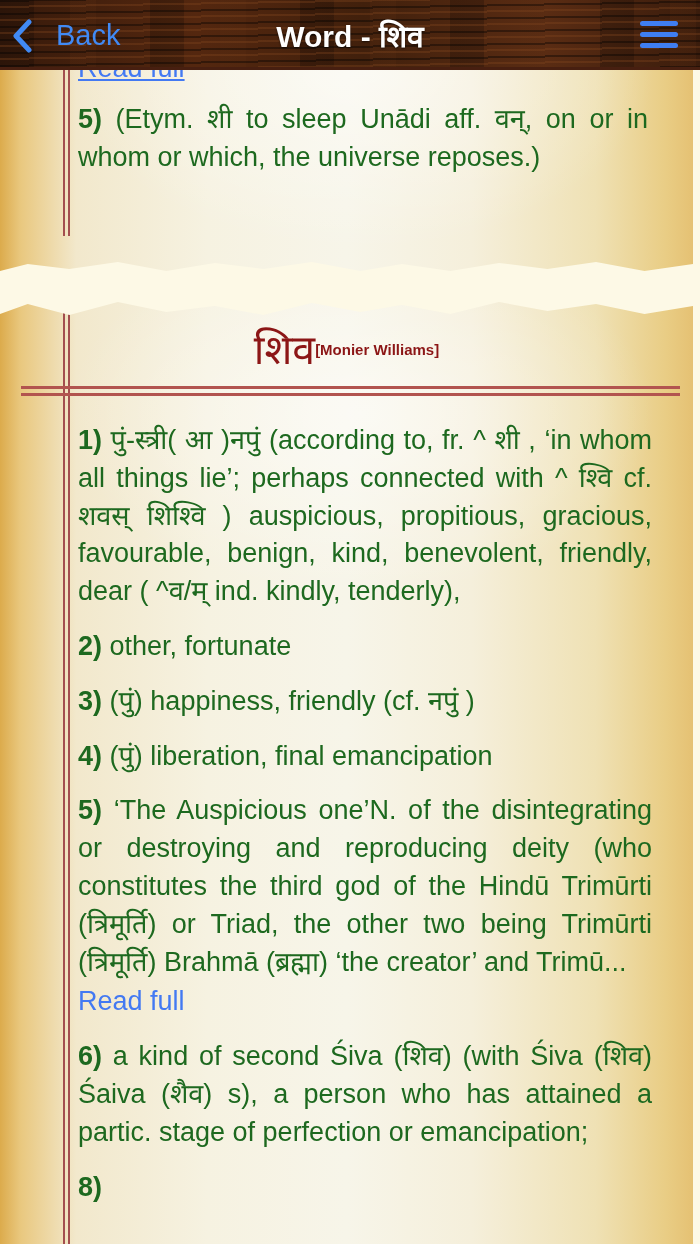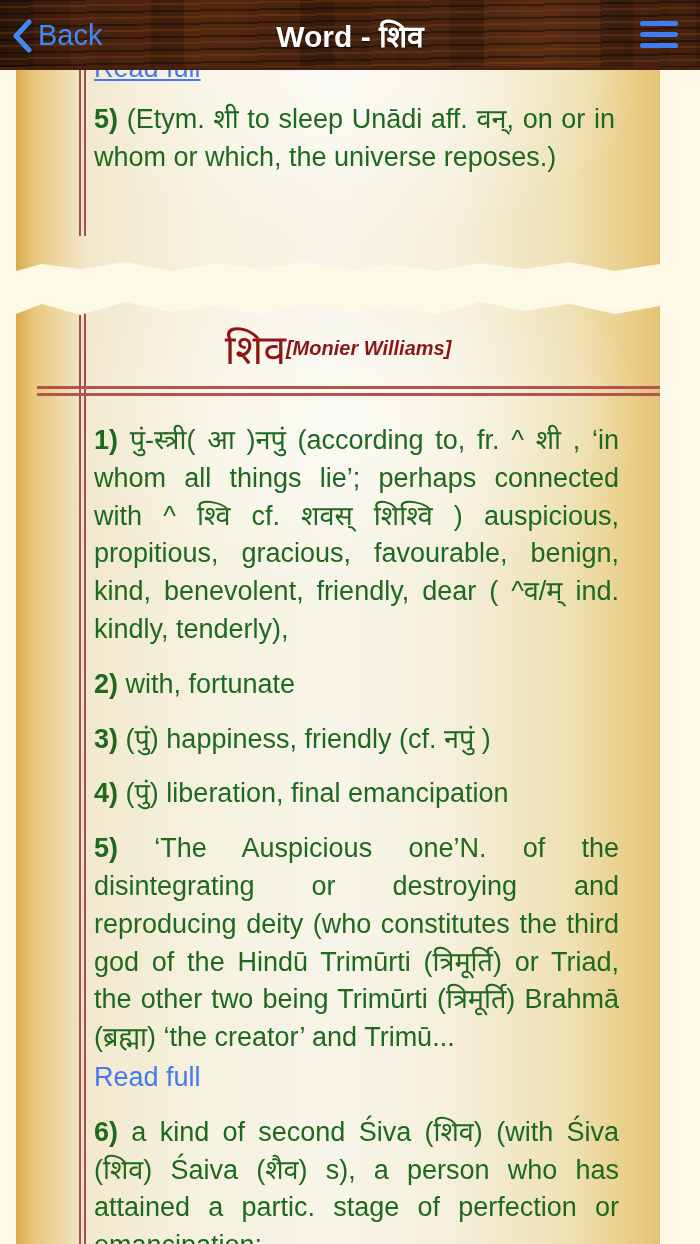--- a/index.html
+++ b/index.html
@@ -12,33 +12,33 @@
   .navbar {
     position:absolute; top:0; left:0; width:700px; height:70px; z-index:50;
     background-color:#4b2310;
     background-image:
       repeating-linear-gradient(179deg, rgba(0,0,0,0.38) 0 2px, transparent 2px 6px, rgba(130,70,30,0.35) 6px 8px, transparent 8px 13px),
       repeating-linear-gradient(90deg, rgba(0,0,0,0.20) 0 34px, transparent 34px 70px, rgba(90,45,18,0.25) 70px 96px, transparent 96px 150px),
       linear-gradient(90deg, #371a0b, #54270f 28%, #41200c 52%, #5a2c13 78%, #3a1c0c);
     border-bottom:3px solid #471f10;
     display:flex; align-items:center; justify-content:space-between;
   }
-  .back-btn { display:flex; align-items:center; gap:6px; padding:10px 10px 6px 12px; cursor:pointer; }
+  .back-btn { display:flex; align-items:center; gap:24px; padding:10px 10px 6px 12px; cursor:pointer; }
   .back-label { color:#418af5; font-size:29px; }
   .nav-title {
     position:absolute; left:50%; top:50%; transform:translate(-50%,-46%);
     color:#ffffff; font-size:30px; font-weight:bold; white-space:nowrap;
     text-shadow:0 1px 2px rgba(0,0,0,0.6);
   }
   .menu-btn { display:flex; flex-direction:column; gap:6px; padding:10px 22px 8px 10px; cursor:pointer; }
   .menu-btn .bar { width:38px; height:5px; border-radius:3px; background:#3f7ef2; }
 
   
   .card {
-    position:absolute; left:16px; width:644px;
+    position:absolute; left:0; width:693px;
     background-image:
       radial-gradient(ellipse 420px 260px at 52% 12%, rgba(255,255,255,0.55), rgba(255,255,255,0) 70%),
       linear-gradient(to right, #dcab4c 0, #e9c87f 3%, #f2e8cc 11%, #f6f2e1 30%, #f7f5e9 50%, #f5efdb 68%, #efe1b4 86%, #e9cd85 96%, #e6c univ173 100%);
     background-image:
       radial-gradient(ellipse 420px 260px at 52% 12%, rgba(255,255,255,0.55), rgba(255,255,255,0) 70%),
       linear-gradient(to right, #dcab4c 0, #e9c87f 3%, #f2e8cc 11%, #f6f2e1 30%, #f7f5e9 50%, #f5efdb 68%, #efe1b4 86%, #e9cd85 96%, #e5c173 100%);
   }
   .card-prev {
     top:40px; height:232px; z-index:5;
     clip-path:polygon(0 0,100% 0,100% 224px,93% 231px,86% 222px,79% 229px,72% 223px,65% 231px,58% 224px,52% 231px,45% 222px,38% 229px,31% 223px,24% 231px,17% 222px,10% 229px,4% 224px,0 231px);
@@ -68,21 +68,21 @@
   }
   .entry {
     color:#1d691f; font-size:27px; line-height:1.40;
     text-align:justify; margin-bottom:17px;
   }
   .entry b { font-weight:bold; }
   .prev-body .entry { margin-top:14px; }
 
   .head-row { margin-top:20px; text-align:center; white-space:nowrap; }
   .headword { color:#8c1616; font-size:41px; font-weight:normal; }
-  .source-tag { color:#8c1616; font-size:20px; font-weight:bold; position:relative; top:-9px;font-style:italic; }
+  .source-tag { color:#8c1616; font-size:15px; font-weight:bold; position:relative; top:-9px; }
 
   .entries { padding:0 41px 0 78px; margin-top:46px; }
   .readfull-link { display:block; color:#4379f2; text-decoration:none; text-align:left; cursor:pointer; margin-top:2px; }
 </style>
 </head>
 <body>
 
 <div class="screen">
 
   <section class="card card-prev">
@@ -98,21 +98,21 @@
 
     <div class="head-row">
       <span class="headword">शिव</span><span class="source-tag">[Monier Williams]</span>
     </div>
 
     <div class="hrule"></div>
 
     <div class="entries">
       <p class="entry"><b>1)</b> <span>पुं-स्त्री( आ )नपुं (according to, fr. ^ शी , ‘in whom all things lie’; perhaps connected with ^ श्वि cf. शवस् शिश्वि ) auspicious, propitious, gracious, favourable, benign, kind, benevolent, friendly, dear ( ^व/म् ind. kindly, tenderly),</span></p>
 
-      <p class="entry"><b>2)</b> <span>with, fortunate</span></p>
+      <p class="entry"><b>2)</b> <span>other, fortunate</span></p>
 
       <p class="entry"><b>3)</b> <span>(पुं) happiness, friendly (cf. नपुं )</span></p>
 
       <p class="entry"><b>4)</b> <span>(पुं) liberation, final emancipation</span></p>
 
       <p class="entry"><b>5)</b> <span>‘The Auspicious one’N. of the disintegrating or destroying and reproducing deity (who constitutes the third god of the Hindū Trimūrti (त्रिमूर्ति) or Triad, the other two being Trimūrti (त्रिमूर्ति) Brahmā (ब्रह्मा) ‘the creator’ and Trimū...</span><a class="readfull-link">Read full</a></p>
 
       <p class="entry"><b>6)</b> <span>a kind of second Śiva (शिव) (with Śiva (शिव) Śaiva (शैव) s), a person who has attained a partic. stage of perfection or emancipation;</span></p>
 
 

